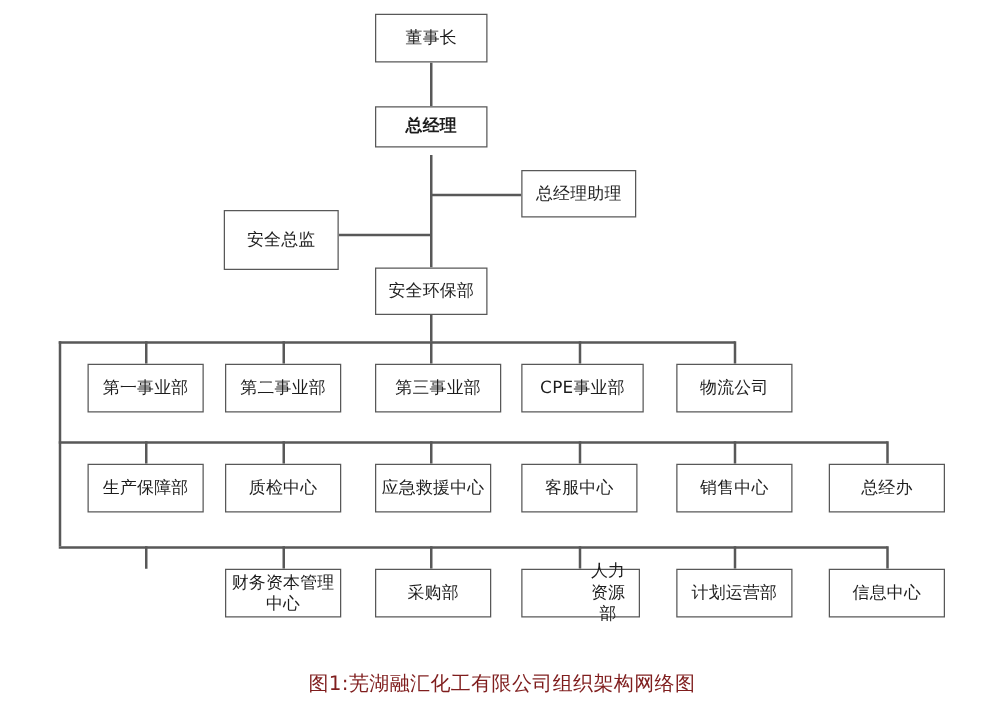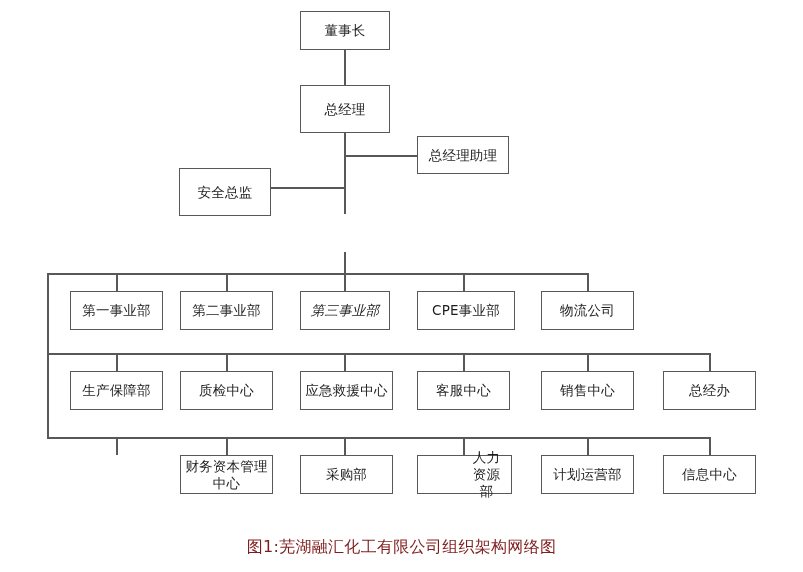--- a/index.html
+++ b/index.html
@@ -103,40 +103,43 @@
   <div class="connector v" style="left:226px; top:437px; height:18px;"></div>
   <div class="connector v" style="left:344px; top:437px; height:18px;"></div>
   <div class="connector v" style="left:463px; top:437px; height:18px;"></div>
   <div class="connector v" style="left:587px; top:437px; height:18px;"></div>
   <div class="connector v" style="left:709px; top:437px; height:18px;"></div>
 
   <div class="node" style="left:300px; top:11px; width:90px; height:39px;justify-content:center;">
     <span class="node-label">董事长</span>
   </div>
 
-  <div class="node" style="left:300px; top:85px; width:90px; height:48px;">
+  <div class="node" style="left:300px; top:85px; width:90px; height:33px;font-weight:bold;">
     <span class="node-label">总经理</span>
   </div>
 
   <div class="node" style="left:417px; top:136px; width:92px; height:38px;">
     <span class="node-label">总经理助理</span>
   </div>
 
   <div class="node" style="left:179px; top:168px; width:92px; height:48px;">
     <span class="node-label">安全总监</span>
   </div>
 
+  <div class="node" style="left:300px; top:214px; width:90px; height:38px;">
+    <span class="node-label">安全环保部</span>
+  </div>
 
   <div class="node" style="left:70px; top:291px; width:93px; height:39px;">
     <span class="node-label">第一事业部</span>
   </div>
   <div class="node" style="left:180px; top:291px; width:93px; height:39px;">
     <span class="node-label">第二事业部</span>
   </div>
-  <div class="node" style="left:300px; top:291px; width:90px; height:39px;font-style:italic;">
+  <div class="node" style="left:300px; top:291px; width:101px; height:39px;">
     <span class="node-label">第三事业部</span>
   </div>
   <div class="node" style="left:417px; top:291px; width:98px; height:39px;">
     <span class="node-label">CPE事业部</span>
   </div>
   <div class="node" style="left:541px; top:291px; width:93px; height:39px;">
     <span class="node-label">物流公司</span>
   </div>
 
   <div class="node" style="left:70px; top:371px; width:93px; height:39px;">

